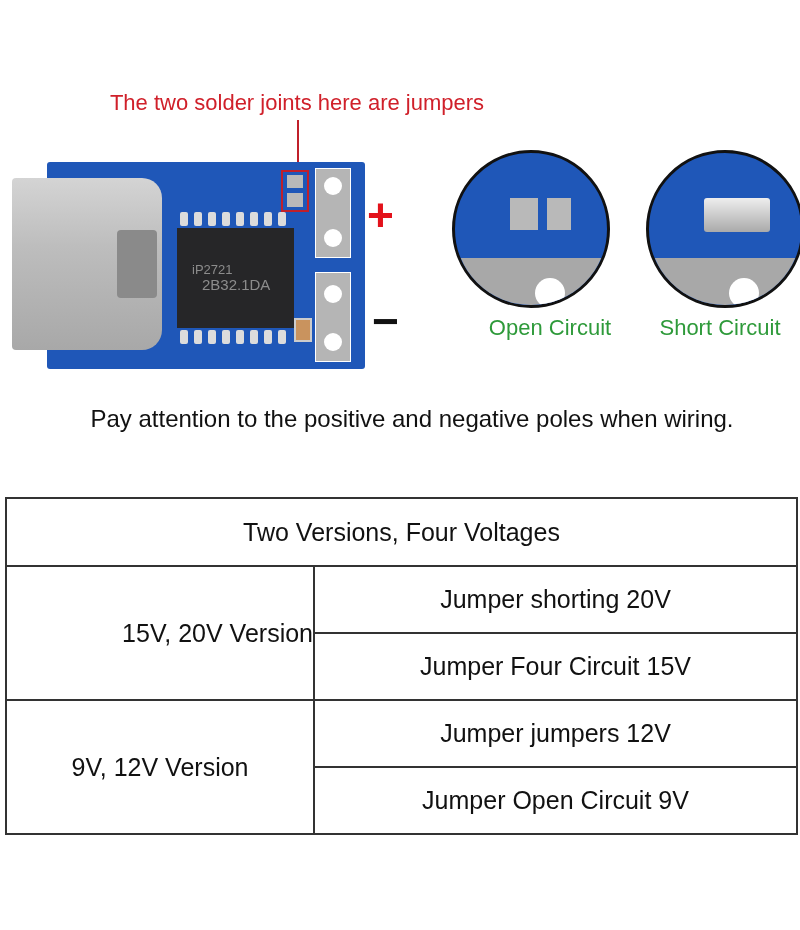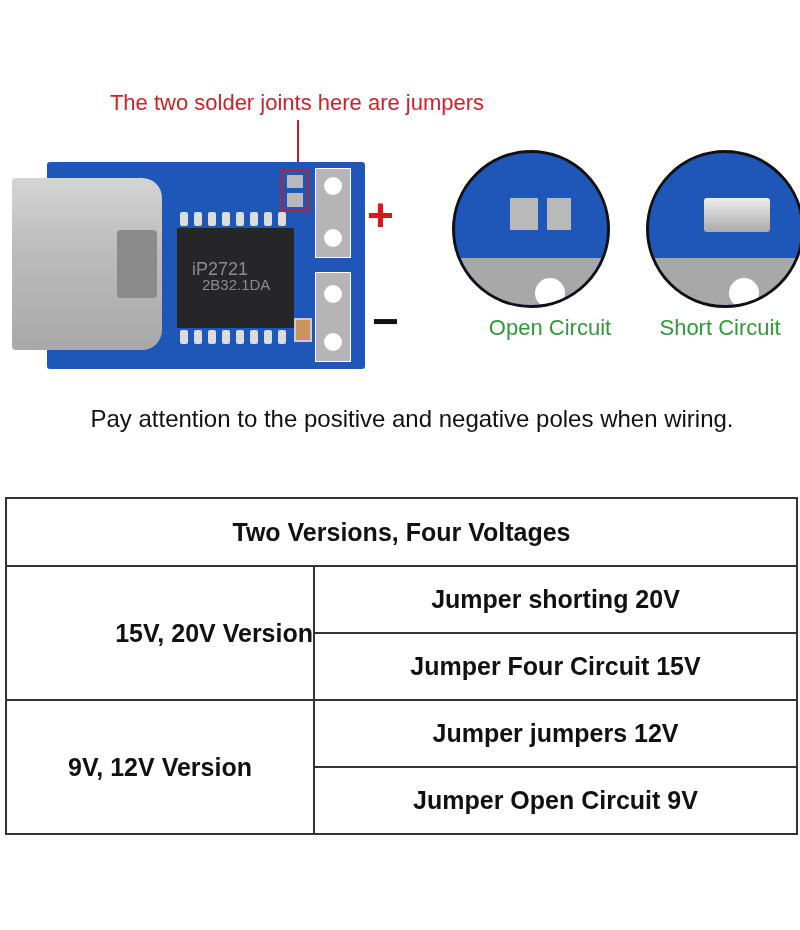--- a/index.html
+++ b/index.html
@@ -16,34 +16,34 @@
   .pad{background:#b9b9b9;}
   .jumper-box{left:269px;top:170px;width:28px;height:42px;border:2px solid #c0202a;box-sizing:border-box;}
   .term{background:#b5b5b5;border:1px solid #fff;}
   .hole{position:absolute;left:8px;width:18px;height:18px;border-radius:50%;background:#fff;}
   .plus{left:355px;top:192px;color:#e3121b;font-size:46px;font-weight:bold;line-height:46px;}
   .minus{left:360px;top:298px;color:#111;font-size:46px;font-weight:bold;line-height:46px;}
   .mag{width:158px;height:158px;border-radius:50%;border:3px solid #111;overflow:hidden;background:#1f57b8;box-sizing:border-box;}
   .cap{color:#2e9a3a;font-size:22px;text-align:center;}
   .note{left:0;top:405px;width:800px;text-align:center;font-size:24px;color:#111;}
   table{position:absolute;left:5px;top:497px;width:793px;border-collapse:collapse;font-size:25px;color:#111;}
-  td,th{border:2px solid #333;text-align:center;font-weight:bold;padding:0;}
+  td,th{border:2px solid #333;text-align:center;font-weight:normal;padding:0;}
 </style>
 </head>
 <body>
 
 <div class="abs callout">The two solder joints here are jumpers</div>
 <div class="abs callout-line"></div>
 
 <div class="abs pcb"></div>
 <div class="abs usbc"></div>
 <div class="abs usbc-tab"></div>
 <div class="abs chip"></div>
 <div class="abs chip-text">
-  <div style="font-size:18px;">iP2721</div>
+  <div style="font-size:13px;">iP2721</div>
   <div style="margin-left:10px;">2B32.1DA</div>
 </div>
 <div class="abs" id="pins">
     <div class="pin" style="left: 168px; top: 212px;"></div>
     <div class="pin" style="left: 168px; top: 330px;"></div>
     <div class="pin" style="left: 182px; top: 212px;"></div>
     <div class="pin" style="left: 182px; top: 330px;"></div>
     <div class="pin" style="left: 196px; top: 212px;"></div>
     <div class="pin" style="left: 196px; top: 330px;"></div>
     <div class="pin" style="left: 210px; top: 212px;"></div>

